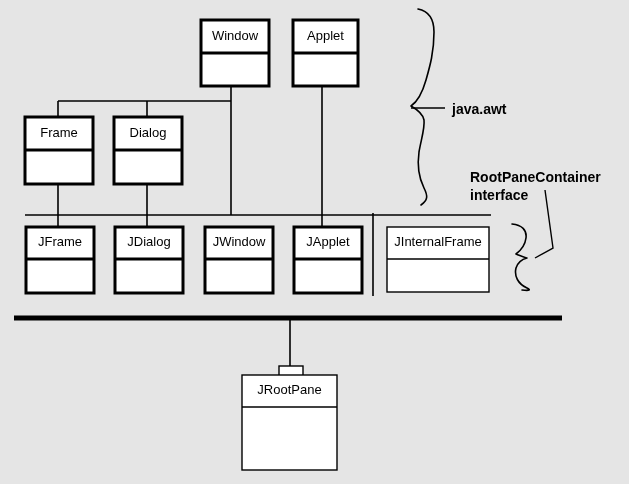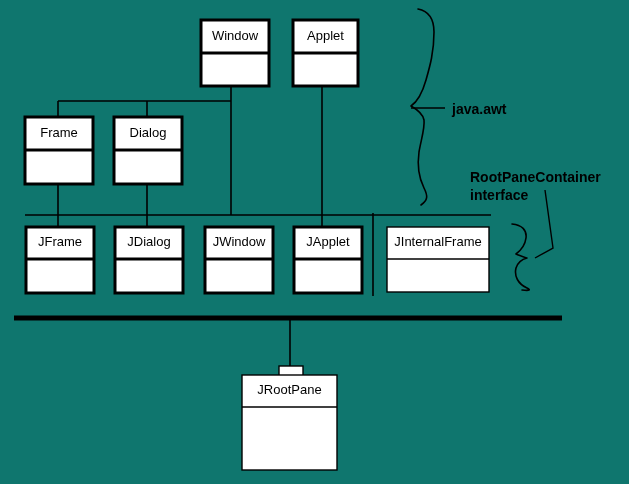--- a/index.html
+++ b/index.html
@@ -7,21 +7,21 @@
     padding: 0;
     background: #ffffff;
   }
   body {
     font-family: "Liberation Sans", sans-serif;
   }
   #diagram-root {
     position: relative;
     width: 629px;
     height: 484px;
-    background: #0f766e;
+    background: #e5e5e5;
     overflow: hidden;
   }
   svg.canvas {
     position: absolute;
     top: 0;
     left: 0;
     width: 629px;
     height: 484px;
     display: block;
   }

